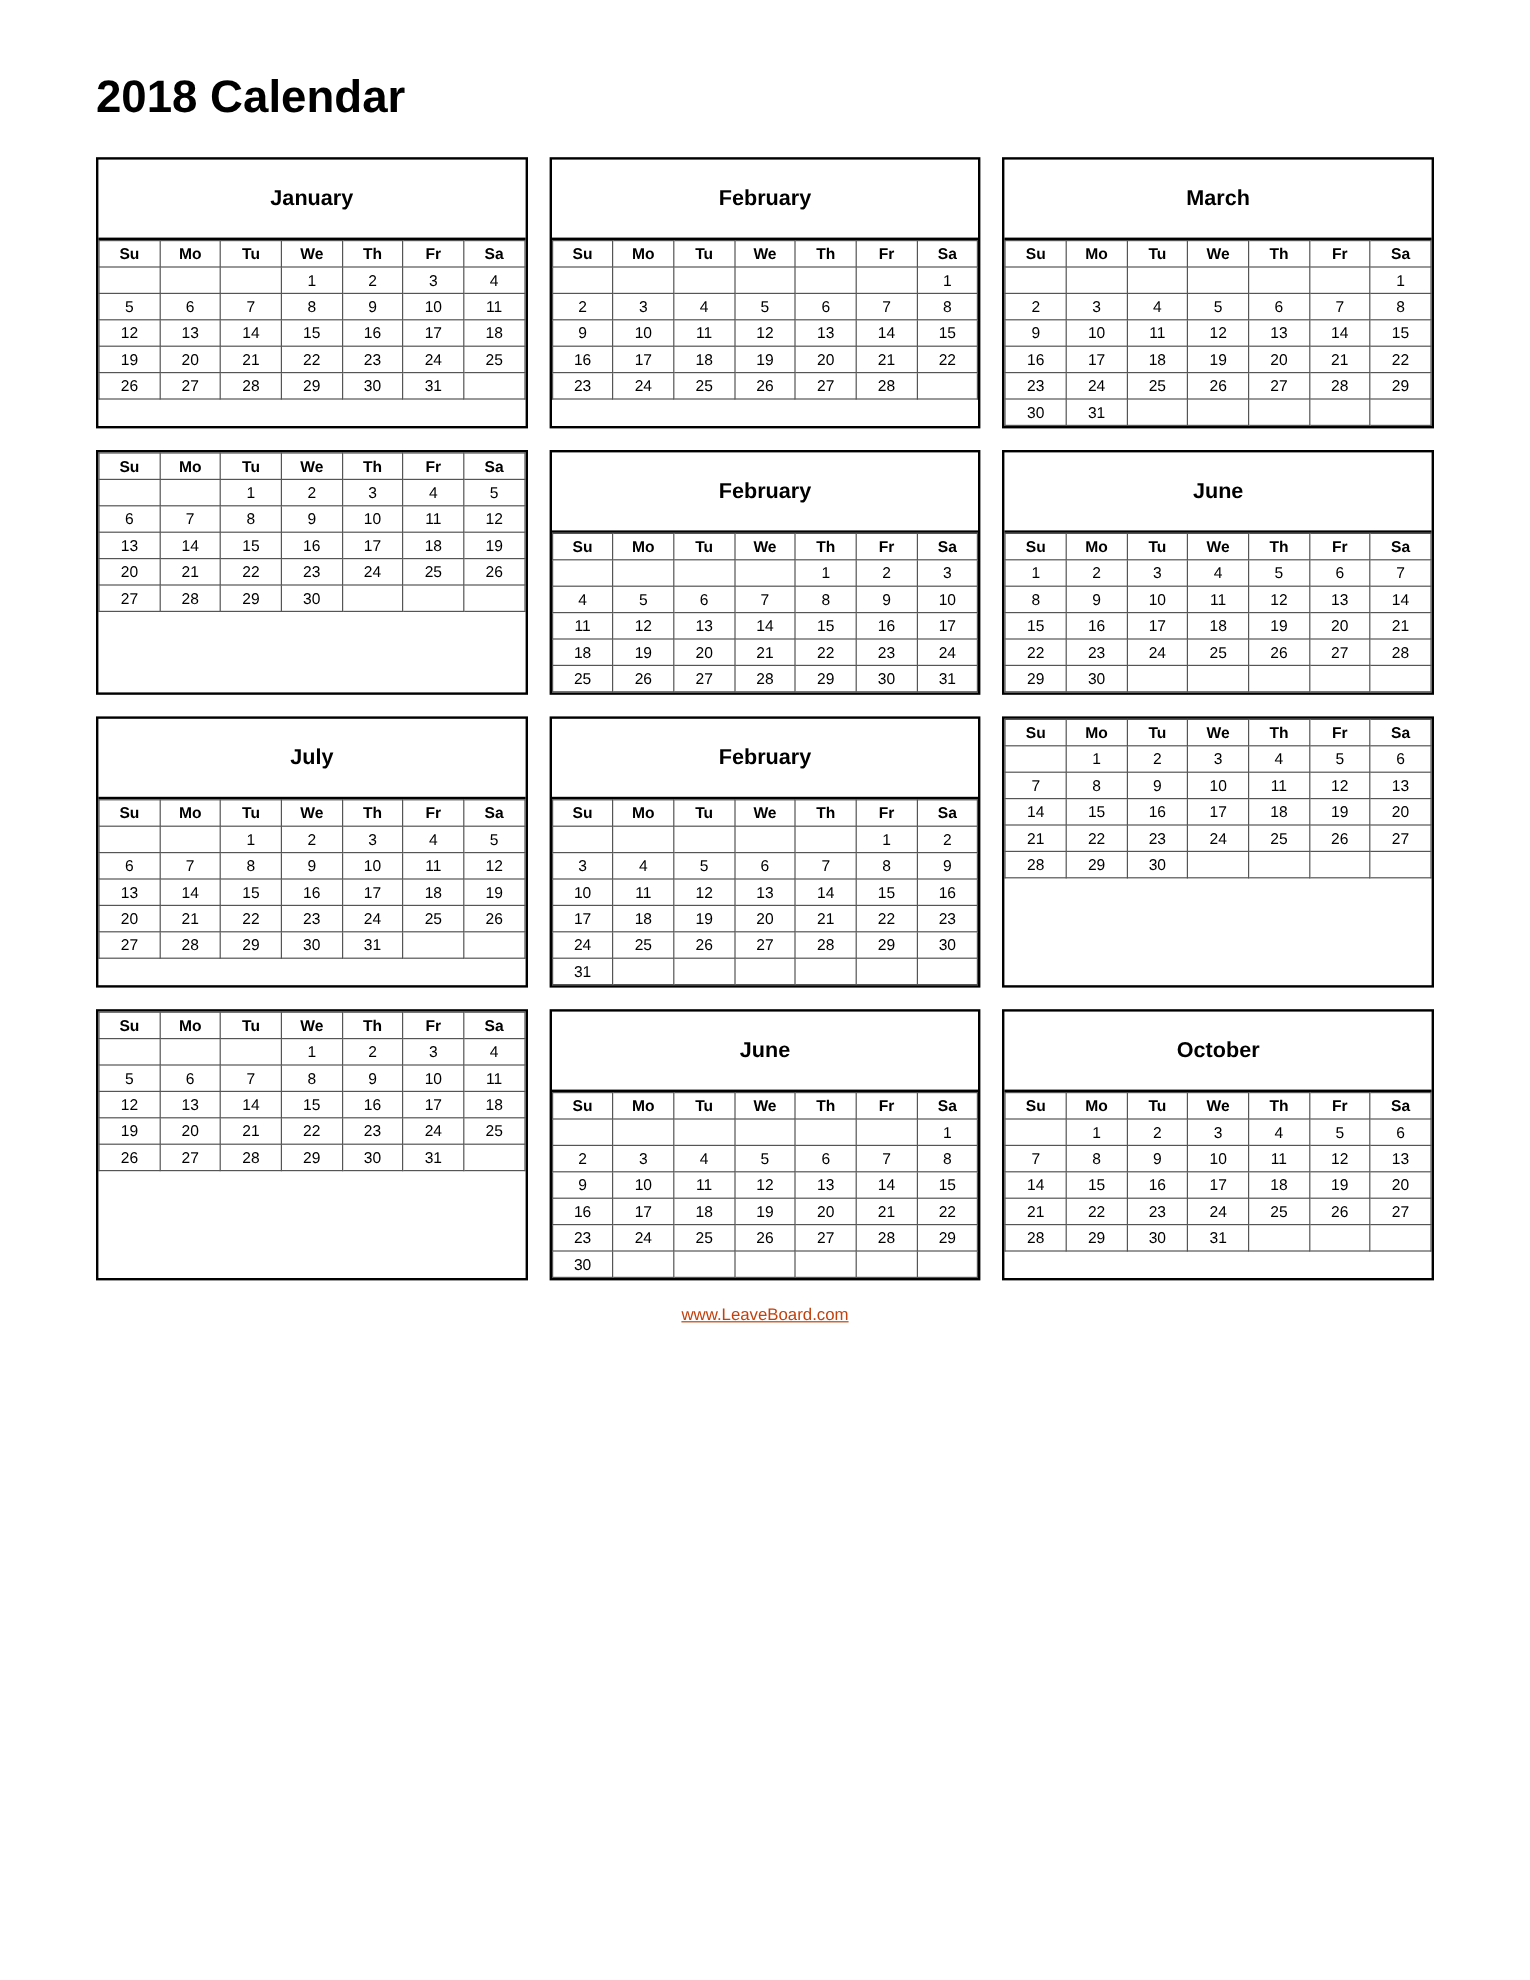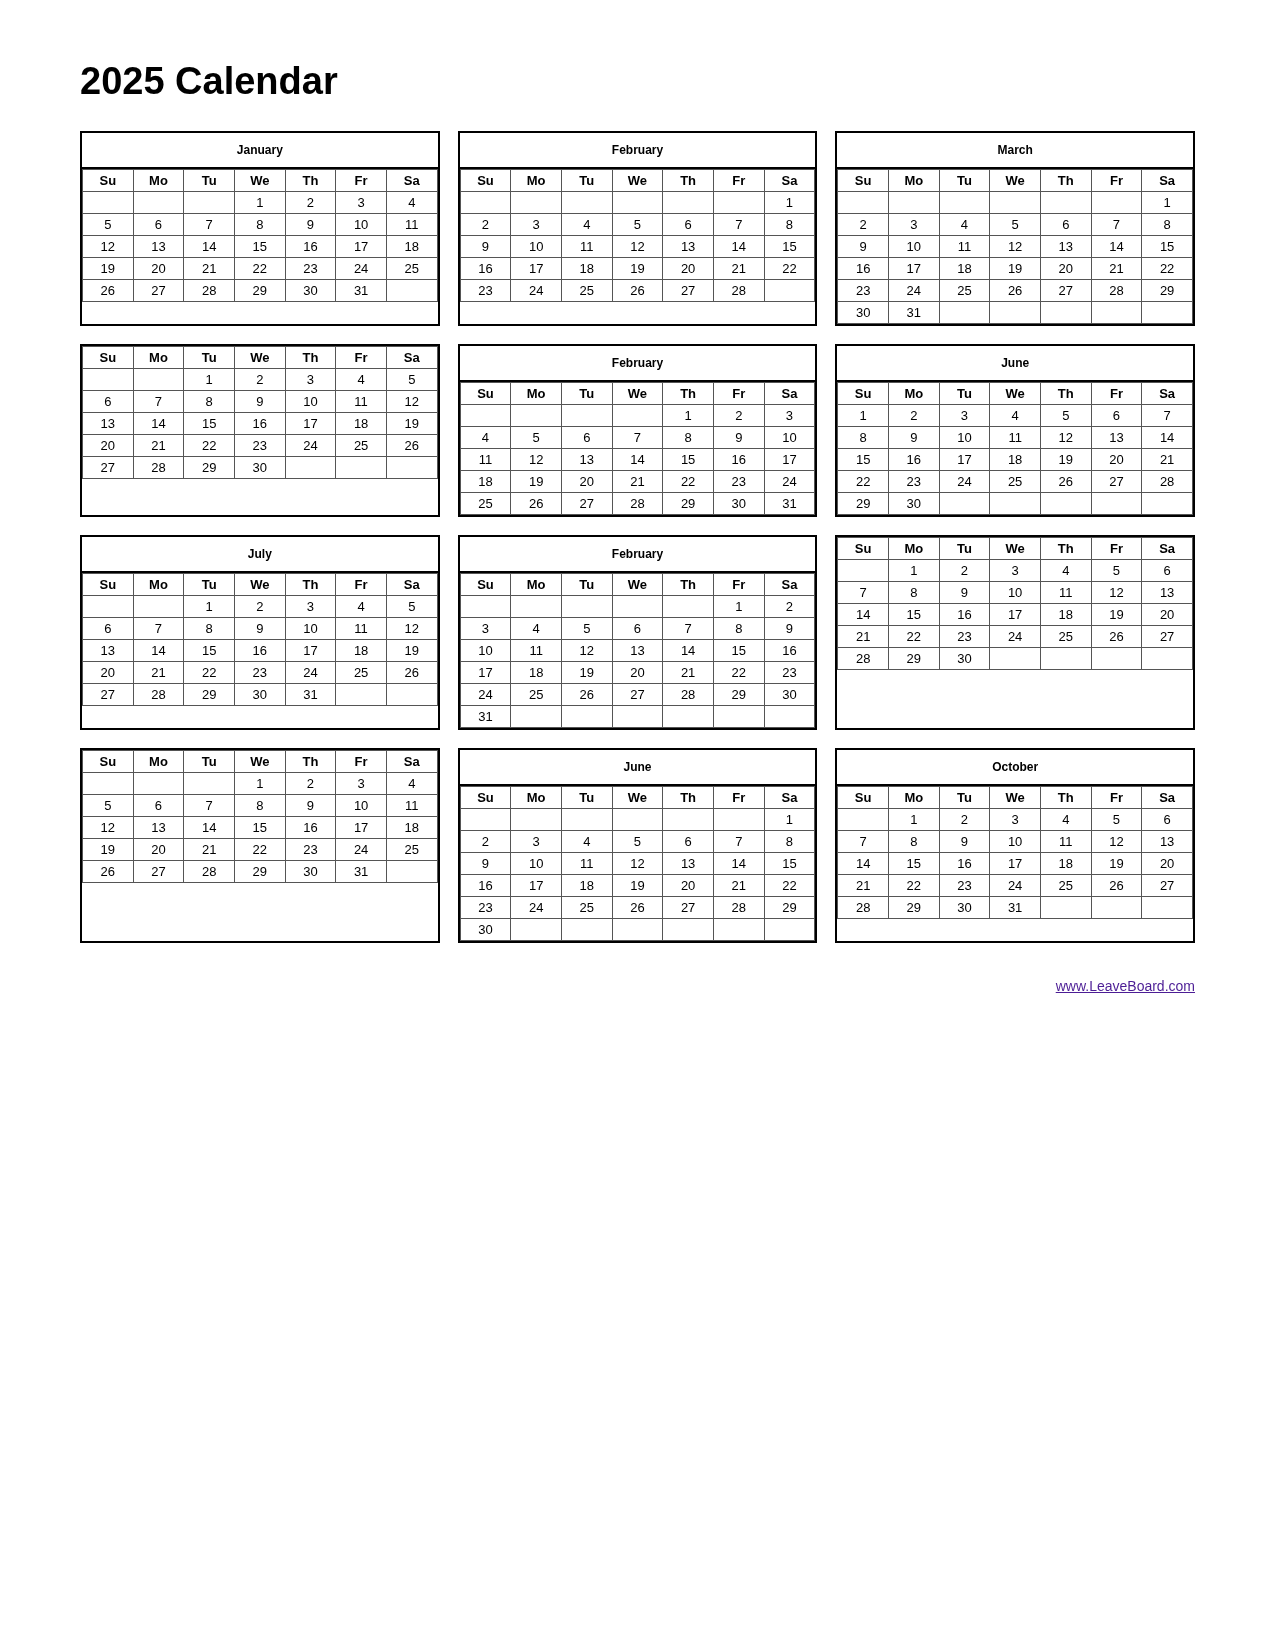--- a/index.html
+++ b/index.html
@@ -19,23 +19,23 @@
     .calendar-grid {
       display: grid;
       grid-template-columns: repeat(3, 1fr);
       gap: 18px 18px;
     }
     .month {
       border: 2px solid #000;
     }
     .month-title {
       text-align: center;
-      font-size: 12px;
+      font-size: 18px;
       font-weight: bold;
-      padding: 10px 2px;
+      padding: 22px 2px;
       border-bottom: 2px solid #000;
     }
     table {
       width: 100%;
       border-collapse: collapse;
     }
     th, td {
       border: 1px solid #555;
       text-align: center;
       font-size: 13px;
@@ -43,31 +43,31 @@
       width: 14.28%;
     }
     th {
       font-weight: bold;
       background: #fff;
     }
     td {
       font-weight: normal;
     }
     .footer {
-      text-align: right;
-      margin-top: 35px;
-      color: #4c1d95;
+      text-align: center;
+      margin-top: 20px;
+      color: #c2410c;
       text-decoration: underline;
       font-size: 14px;
     }
   </style>
 </head>
 <body>
 
-<h1>2025 Calendar</h1>
+<h1>2018 Calendar</h1>
 
 <div class="calendar-grid">
     <div class="month">
       <div class="month-title">January</div>
       <table>
         <thead>
           <tr>
             <th>Su</th>
             <th>Mo</th>
             <th>Tu</th>

